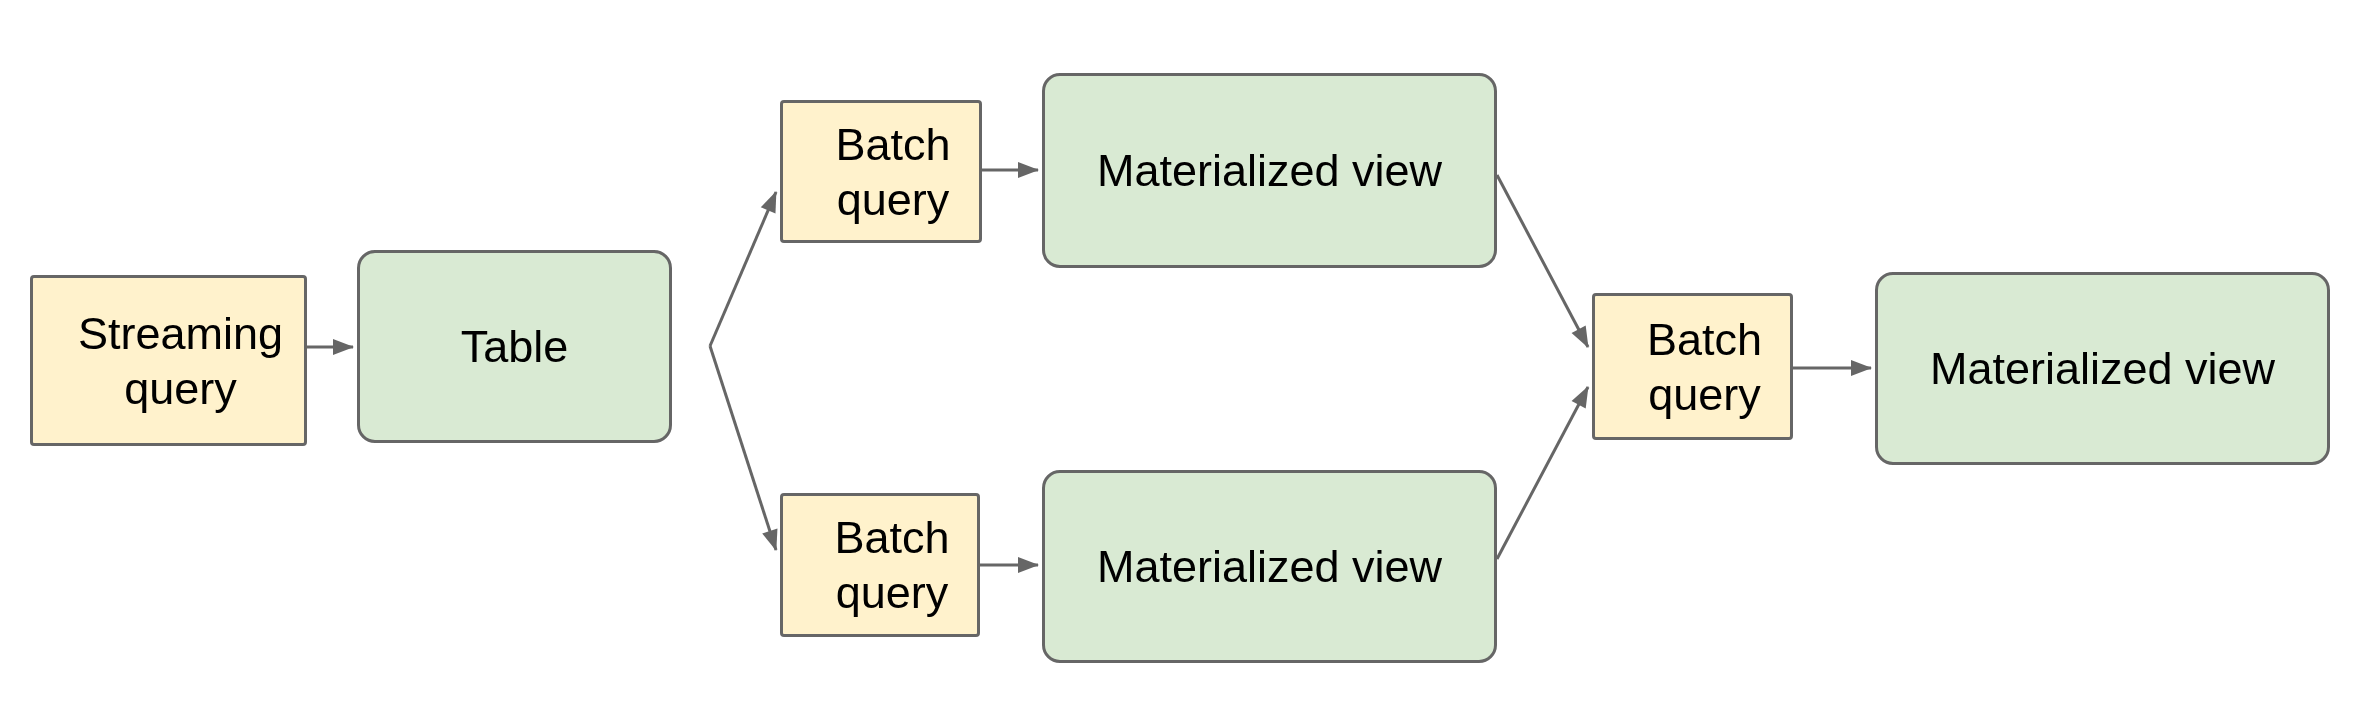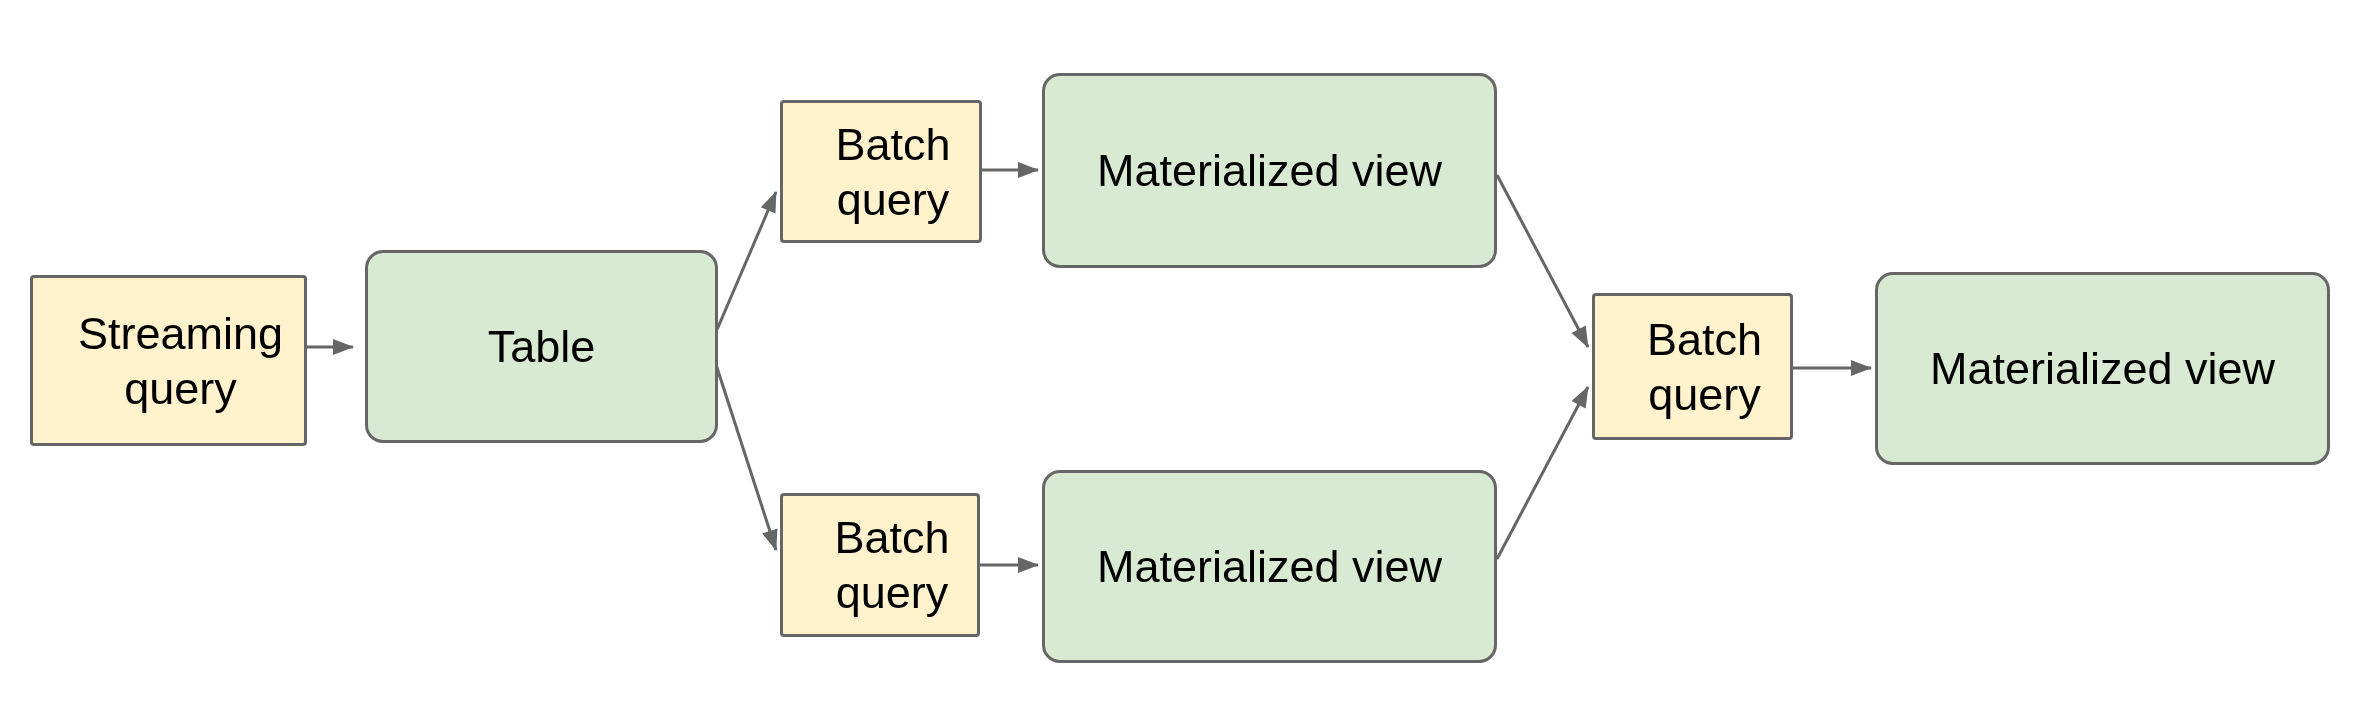--- a/index.html
+++ b/index.html
@@ -88,21 +88,21 @@
     </g>
     <g>
       <line class="edge" x1="1793" y1="368" x2="1871" y2="368" marker-end="url(#arrow)"></line>
     </g>
   </svg>
 
   <div class="node query" style="left:30px; top:275px; width:277px; height:171px;">
     <span class="node-label">Streaming query</span>
   </div>
 
-  <div class="node view" style="left:365px; top:250px; width:353px; height:193px;">
+  <div class="node view" style="left:357px; top:250px; width:315px; height:193px;">
     <span class="node-label">Table</span>
   </div>
 
   <div class="node query" style="left:780px; top:100px; width:202px; height:143px;">
     <span class="node-label">Batch query</span>
   </div>
 
   <div class="node view" style="left:1042px; top:73px; width:455px; height:195px;">
     <span class="node-label">Materialized view</span>
   </div>

